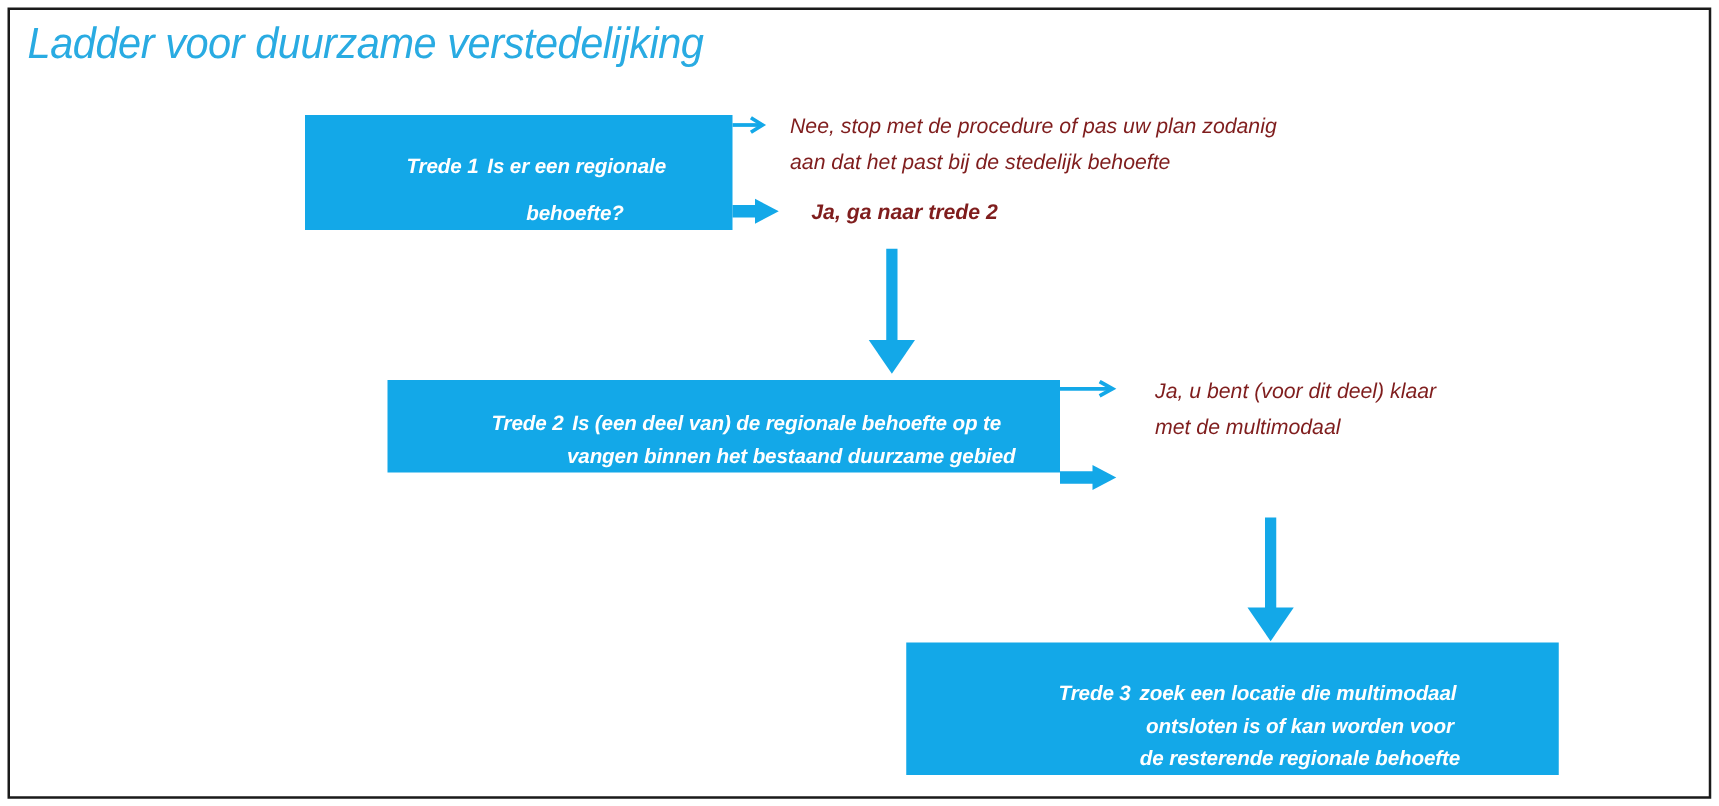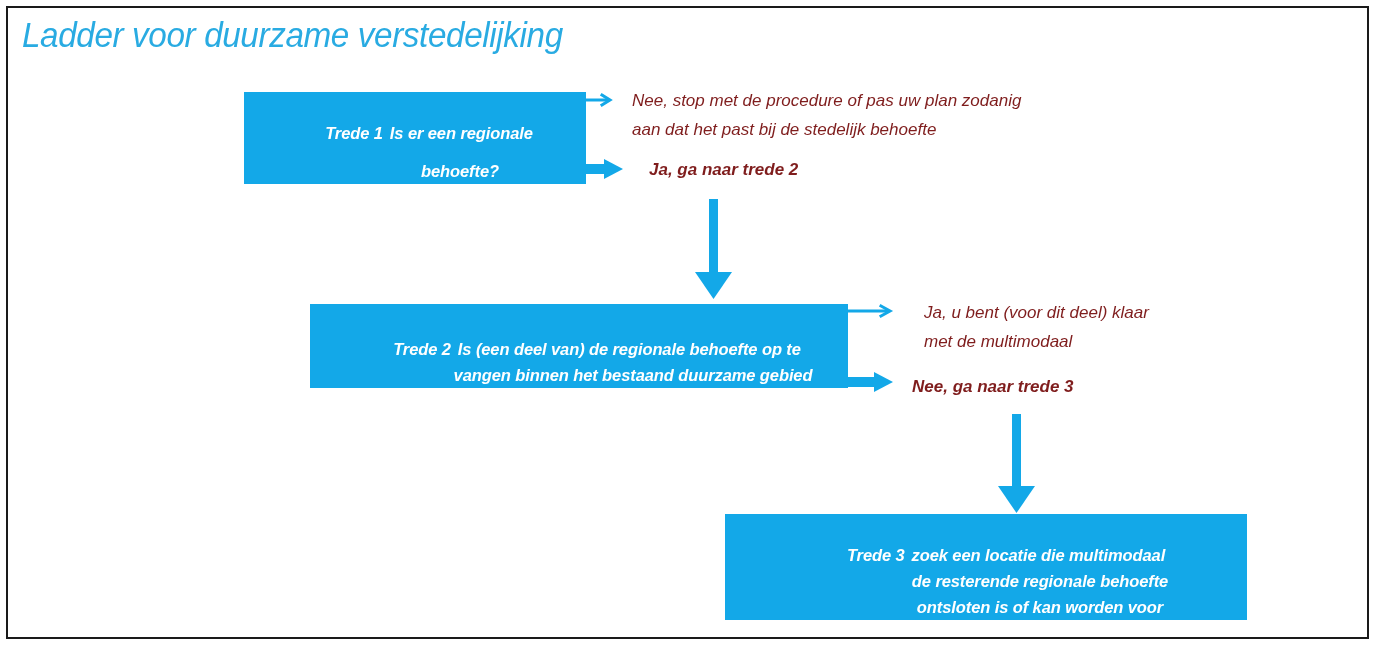--- a/index.html
+++ b/index.html
@@ -75,21 +75,21 @@
     display: block;
     white-space: nowrap;
     letter-spacing: -0.1px;
   }
   .step-lead {
     margin-right: 7px;
   }
 
   #box1 { left: 244px; top: 92px;  width: 342px; height: 92px;  text-align: center; }
   #box1 .step-inner { padding: 0 14px; }
-  #box2 { left: 310px; top: 304px; width: 538px; height: 84px;  }
+  #box2 { left: 310px; top: 304px; width: 538px; height: 74px;  }
   #box2 .step-inner { padding: 0 18px; text-align: center; }
   #box3 { left: 725px; top: 514px; width: 522px; height: 106px; }
   #box3 .step-inner { padding: 0 20px; text-align: center; }
 
   .step-inner { width: 100%; }
 
   
   #box1 .cont { padding-left: 62px; margin-top: 12px; }
   #box2 .cont { padding-left: 72px; }
   #box3 .cont { padding-left: 68px; }
@@ -149,29 +149,26 @@
       <div class="step-inner">
         <span class="step-line"><span class="step-lead">Trede 2</span><span>Is (een deel van) de regionale behoefte op te</span></span>
         <span class="step-line cont">vangen binnen het bestaand duurzame gebied</span>
       </div>
     </div>
 
     <div id="out2a" class="outcome">
       <div>Ja, u bent (voor dit deel) klaar</div>
       <div>met de multimodaal</div>
     </div>
-    <div id="out2b" class="outcome bold">
-      <div>Nee, ga naar trede 3</div>
-    </div>
 
     <div id="box3" class="step-box">
       <div class="step-inner">
         <span class="step-line"><span class="step-lead">Trede 3</span><span>zoek een locatie die multimodaal</span></span>
+        <span class="step-line cont">ontsloten is of kan worden voor</span>
         <span class="step-line cont">de resterende regionale behoefte</span>
-        <span class="step-line cont">ontsloten is of kan worden voor</span>
       </div>
     </div>
 
     <svg id="arrows" viewBox="0 0 1375 645">
 
       <g>
         <line x1="586" y1="100" x2="608" y2="100" stroke="#13A8E8" stroke-width="3"></line>
         <polyline points="602,95 610,100 602,105" fill="none" stroke="#13A8E8" stroke-width="3" stroke-linecap="square"></polyline>
       </g>
 

